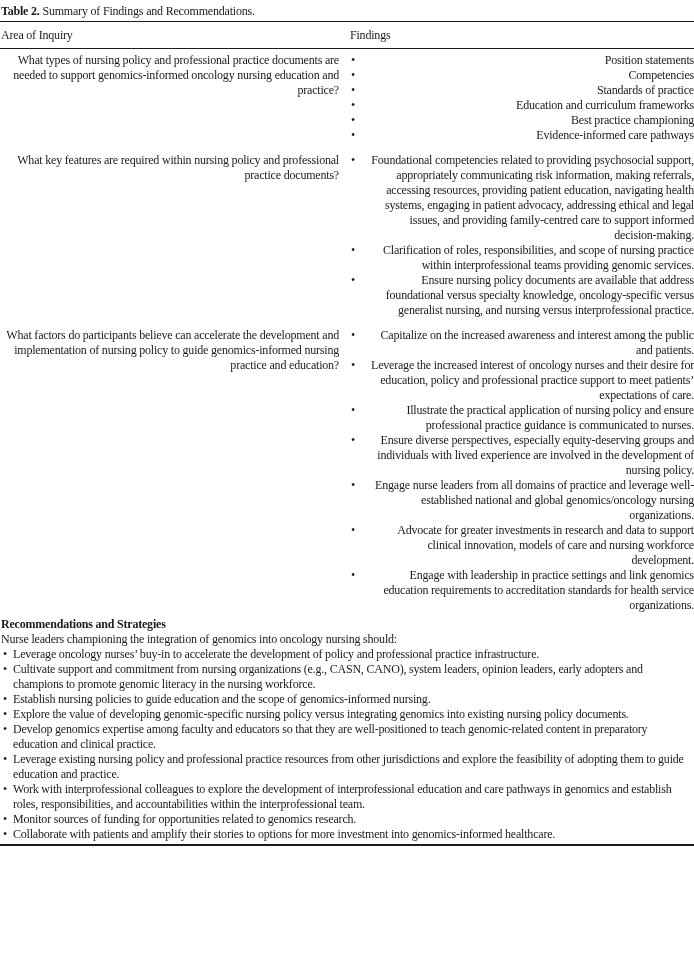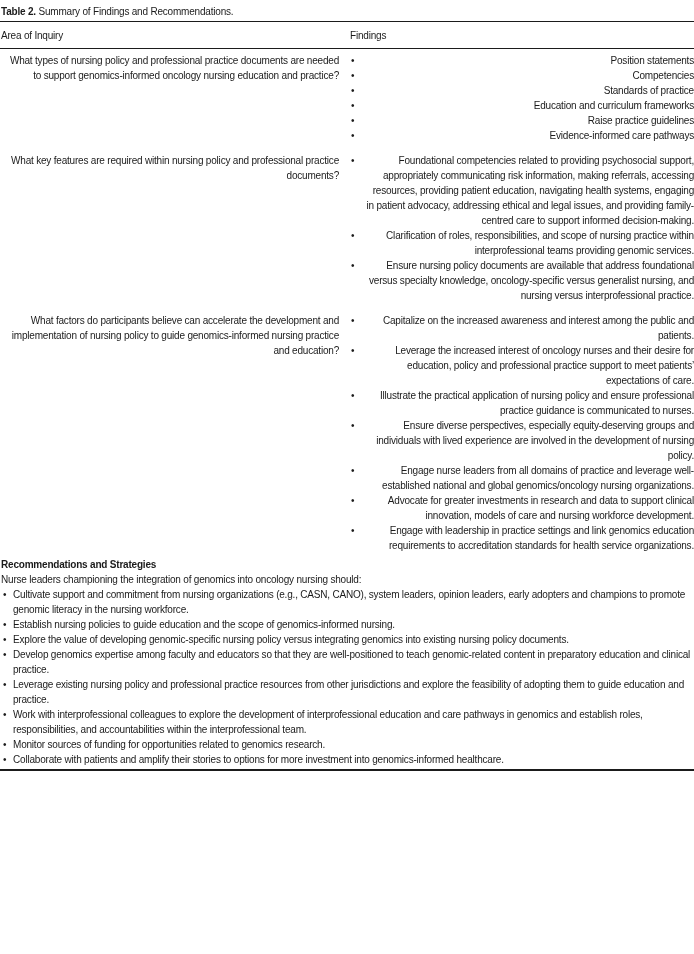--- a/index.html
+++ b/index.html
@@ -4,22 +4,22 @@
 <style>
   html, body { margin: 0; padding: 0; background: #ffffff; }
   .page {
     width: 694px;
     height: 954px;
     box-sizing: border-box;
     position: relative;
     overflow: hidden;
     background: #ffffff;
     color: #1b1b1b;
-    font-family: Liberation Sans, sans-serif;
-    font-size: 10px;
+    font-family: Liberation Serif, serif;
+    font-size: 12px;
     line-height: 15px;
     letter-spacing: -0.2px;
   }
   .title {
     padding: 4px 2px 2px 1px;
     border-bottom: 1.5px solid #1b1b1b;
   }
   .title .bold { font-weight: bold; }
   .thead {
     display: grid;
@@ -90,21 +90,21 @@
   </div>
 
   <div class="tbody">
   <div class="trow">
     <div class="question">What types of nursing policy and professional practice documents are needed to support genomics-informed oncology nursing education and practice?</div>
     <ul class="findings">
           <li>Position statements</li>
           <li>Competencies</li>
           <li>Standards of practice</li>
           <li>Education and curriculum frameworks</li>
-          <li>Raise practice guidelines</li>
+          <li>Best practice championing</li>
           <li>Evidence-informed care pathways</li>
         </ul>
   </div>
 
   <div class="trow">
     <div class="question">What key features are required within nursing policy and professional practice documents?</div>
     <ul class="findings">
           <li>Foundational competencies related to providing psychosocial support, appropriately communicating risk information, making referrals, accessing resources, providing patient education, navigating health systems, engaging in patient advocacy, addressing ethical and legal issues, and providing family-centred care to support informed decision-making.</li>
           <li>Clarification of roles, responsibilities, and scope of nursing practice within interprofessional teams providing genomic services.</li>
           <li>Ensure nursing policy documents are available that address foundational versus specialty knowledge, oncology-specific versus generalist nursing, and nursing versus interprofessional practice.</li>
@@ -122,20 +122,21 @@
           <li>Advocate for greater investments in research and data to support clinical innovation, models of care and nursing workforce development.</li>
           <li>Engage with leadership in practice settings and link genomics education requirements to accreditation standards for health service organizations.</li>
         </ul>
   </div>
 </div>
 
   <div class="recs">
     <div class="recs-heading">Recommendations and Strategies</div>
     <div class="recs-intro">Nurse leaders championing the integration of genomics into oncology nursing should:</div>
     <ul class="recs-list">
+        <li>Leverage oncology nurses’ buy-in to accelerate the development of policy and professional practice infrastructure.</li>
         <li>Cultivate support and commitment from nursing organizations (e.g., CASN, CANO), system leaders, opinion leaders, early adopters and champions to promote genomic literacy in the nursing workforce.</li>
         <li>Establish nursing policies to guide education and the scope of genomics-informed nursing.</li>
         <li>Explore the value of developing genomic-specific nursing policy versus integrating genomics into existing nursing policy documents.</li>
         <li>Develop genomics expertise among faculty and educators so that they are well-positioned to teach genomic-related content in preparatory education and clinical practice.</li>
         <li>Leverage existing nursing policy and professional practice resources from other jurisdictions and explore the feasibility of adopting them to guide education and practice.</li>
         <li>Work with interprofessional colleagues to explore the development of interprofessional education and care pathways in genomics and establish roles, responsibilities, and accountabilities within the interprofessional team.</li>
         <li>Monitor sources of funding for opportunities related to genomics research.</li>
         <li>Collaborate with patients and amplify their stories to options for more investment into genomics-informed healthcare.</li>
       </ul>
   </div>

